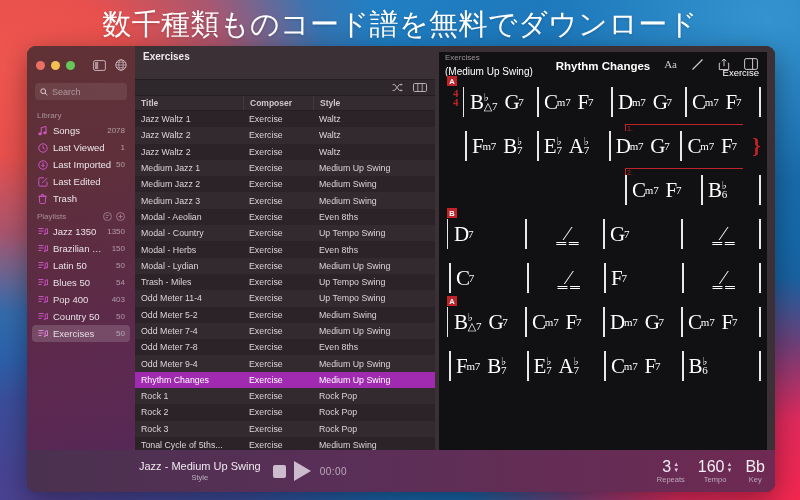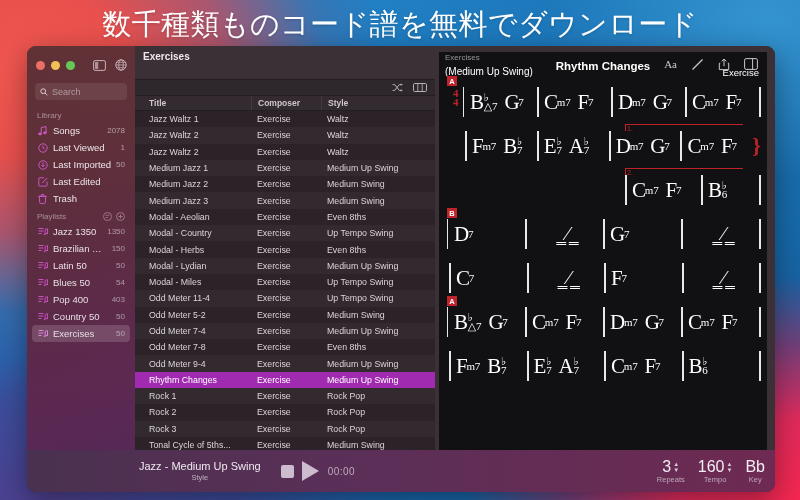--- a/index.html
+++ b/index.html
@@ -111,21 +111,21 @@
     height: 16px; background:#2e272b; border-bottom:1px solid #241d21;
     display:flex; align-items:center; justify-content:flex-end; gap:10px; padding-right:8px;
   }
   .cols {
     display:flex; height: 15px; align-items:center;
     background:#332b2f; border-bottom:1px solid #241d21;
     font-size: 8.5px; font-weight:bold; color:#cfc6cc;
   }
   .cols div { padding-left:6px; border-left:1px solid #433a3e; height:100%; display:flex; align-items:center; }
   .cols div:first-child { border-left:none; }
-  .c-title { width:108px; flex:0 0 108px;margin-left:8px; }
+  .c-title { width:108px; flex:0 0 108px; }
   .c-comp  { width:70px;  flex:0 0 70px; }
   .c-style { flex:1; }
   .rows { flex:1; overflow:hidden; }
   .row {
     display:flex; height: 16.3px; align-items:center;
     font-size: 8.8px; color:#ded5db;
   }
   .row > div { padding-left:6px; overflow:hidden; text-overflow:ellipsis; white-space:nowrap; }
   .row.alt { background:#322a2e; }
   .row.sel { background:#a02bb0; color:#fff; }
@@ -175,21 +175,21 @@
   .repeat-close { color:#c1232a; font-size:22px; font-weight:bold; line-height:1; }
 
   
   .transport {
     height: 42px; flex:0 0 42px;
     display:flex; align-items:center;
     padding: 0 10px 0 8px; gap:0;
     background: linear-gradient(90deg,#4a3150 0%, #5b2f58 45%, #6e2a52 100%);
     position:relative;
   }
-  .tp-style { display:flex; flex-direction:column; align-items:center; margin-right:20px; }
+  .tp-style { display:flex; flex-direction:column; align-items:center; margin-right:12px; }
   .tp-style .big { font-size:11px; color:#f0e9ef; }
   .tp-style .sml { font-size:7.5px; color:#bfb2c0; margin-top:1px; }
   .tp-stop { width:13px; height:13px; background:#cdbccd; border-radius:2px; margin-right:8px; }
   .tp-play {
     width:0;height:0;border-left:17px solid #cdbccd;
     border-top:10px solid transparent; border-bottom:10px solid transparent;
     margin-right:9px;
   }
   .tp-time { font-size:10px; color:#bda9bb; letter-spacing:0.5px; }
   .tp-right { margin-left:auto; display:flex; align-items:flex-end; gap:13px; }
@@ -508,21 +508,21 @@
             <div class="c-title">Modal - Herbs</div>
             <div class="c-comp">Exercise</div>
             <div class="c-style">Even 8ths</div>
           </div>
           <div class="row alt">
             <div class="c-title">Modal - Lydian</div>
             <div class="c-comp">Exercise</div>
             <div class="c-style">Medium Up Swing</div>
           </div>
           <div class="row">
-            <div class="c-title">Modal - Miles</div>
+            <div class="c-title">Trash - Miles</div>
             <div class="c-comp">Exercise</div>
             <div class="c-style">Up Tempo Swing</div>
           </div>
           <div class="row alt">
             <div class="c-title">Odd Meter 11-4</div>
             <div class="c-comp">Exercise</div>
             <div class="c-style">Up Tempo Swing</div>
           </div>
           <div class="row">
             <div class="c-title">Odd Meter 5-2</div>

